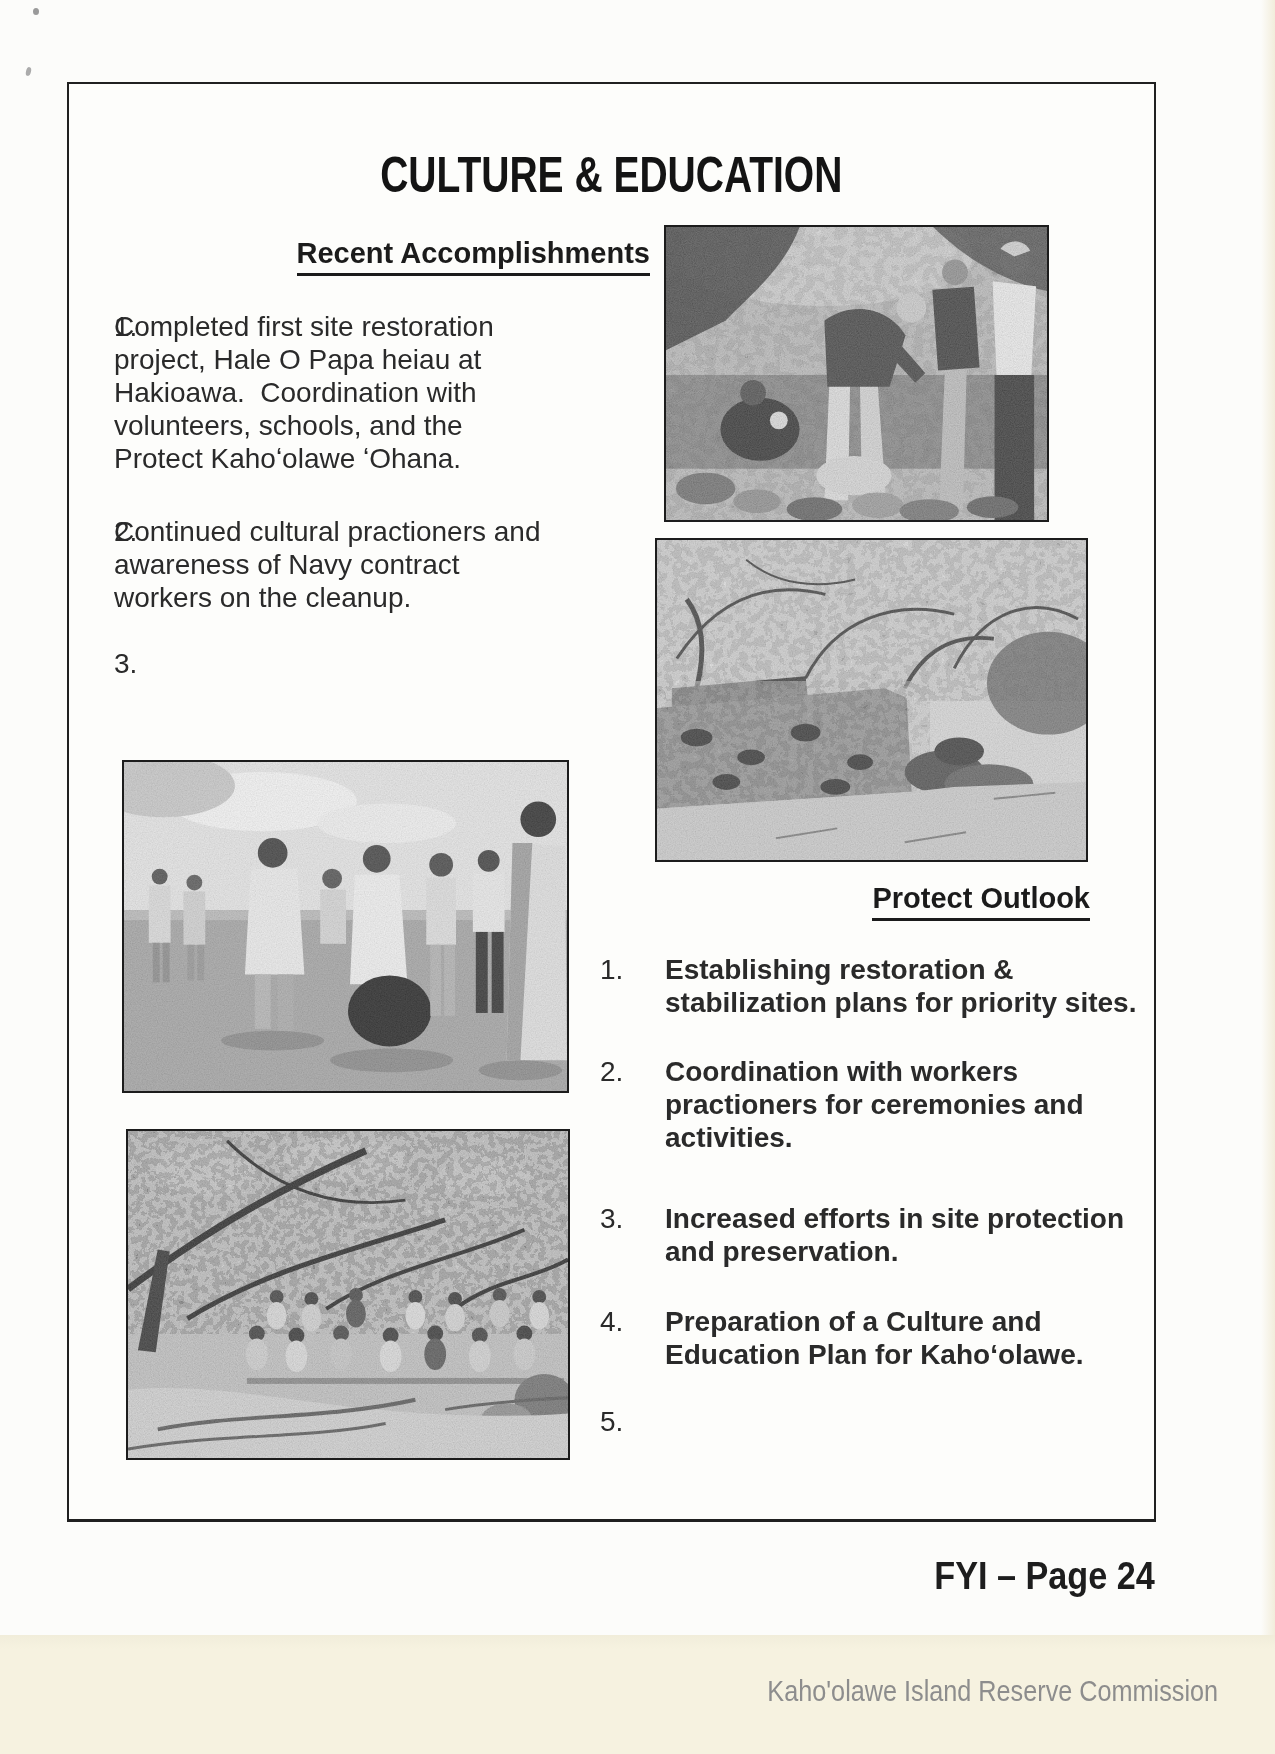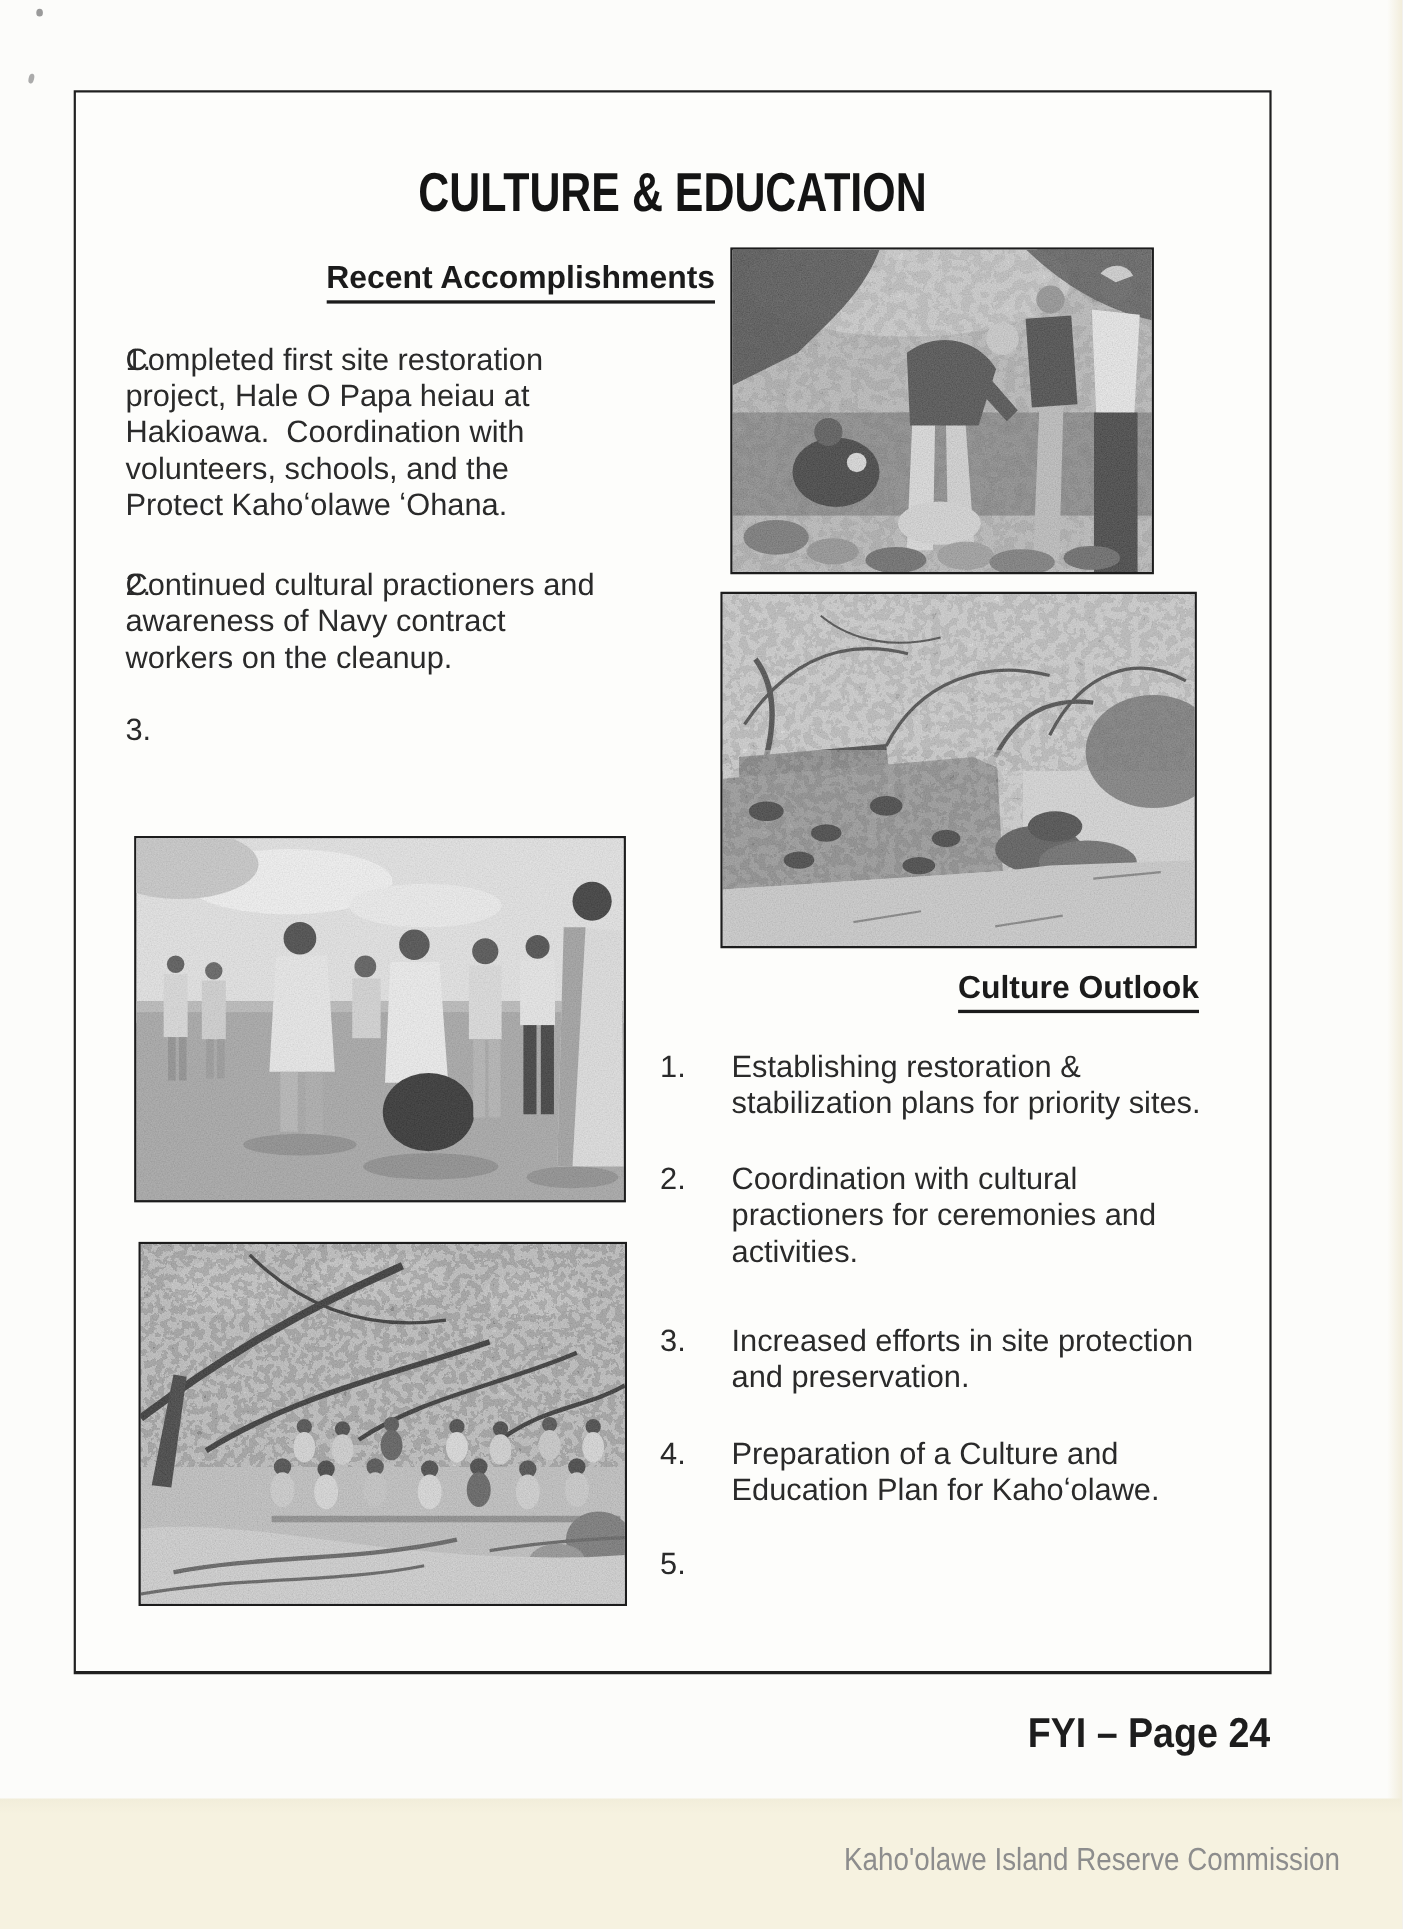--- a/index.html
+++ b/index.html
@@ -22,21 +22,21 @@
   #title .inner{display:inline-block;transform:scaleX(0.78);transform-origin:center;}
   .sect-head{position:absolute;text-align:right;font-weight:bold;font-size:29px;color:#1b1b1b;}
   .sect-head .inner{display:inline-block;border-bottom:3px solid #1b1b1b;padding-bottom:3px;}
   #ra-head{left:110px;top:237px;width:540px;}
   #fo-head{left:600px;top:882px;width:490px;}
   
   .li{position:absolute;font-size:28px;line-height:33px;color:#2a2a2a;}
   .li .num{position:absolute;left:0;top:0;}
   .li .txt{display:block;white-space:pre-wrap;}
   .col-left .txt{}
-  .col-right .txt{margin-left:65px;}
+  .col-right .txt{margin-left:65px;font-weight:bold;}
   #ra-item1{left:114px;top:310px;width:545px;}
   #ra-item2{left:114px;top:515px;width:545px;}
   #ra-item3{left:114px;top:647px;width:545px;}
   #fo-item1{left:600px;top:953px;width:570px;}
   #fo-item2{left:600px;top:1055px;width:570px;}
   #fo-item3{left:600px;top:1202px;width:570px;}
   #fo-item4{left:600px;top:1305px;width:570px;}
   #fo-item5{left:600px;top:1405px;width:570px;}
   
   .photo{position:absolute;border:2px solid #1c1c1c;box-sizing:border-box;background:#b5b5b5;}
@@ -191,31 +191,31 @@
       <g stroke="#7a7a7a" stroke-width="2">
         <line x1="120" y1="302" x2="182" y2="292"></line>
         <line x1="250" y1="306" x2="312" y2="296"></line>
         <line x1="340" y1="262" x2="402" y2="256"></line>
       </g>
       <rect width="433" height="324" filter="url(#grain2)"></rect>
     </svg>
   </div>
 
   <div id="fo-head" class="sect-head">
-    <span class="inner">Culture Outlook</span>
+    <span class="inner">Protect Outlook</span>
   </div>
 
   <div id="fo-item1" class="li col-right">
     <span class="num">1.</span>
     <span class="txt">Establishing restoration &amp;
 stabilization plans for priority sites.</span>
   </div>
   <div id="fo-item2" class="li col-right">
     <span class="num">2.</span>
-    <span class="txt">Coordination with cultural
+    <span class="txt">Coordination with workers
 practioners for ceremonies and
 activities.</span>
   </div>
   <div id="fo-item3" class="li col-right">
     <span class="num">3.</span>
     <span class="txt">Increased efforts in site protection
 and preservation.</span>
   </div>
   <div id="fo-item4" class="li col-right">
     <span class="num">4.</span>

